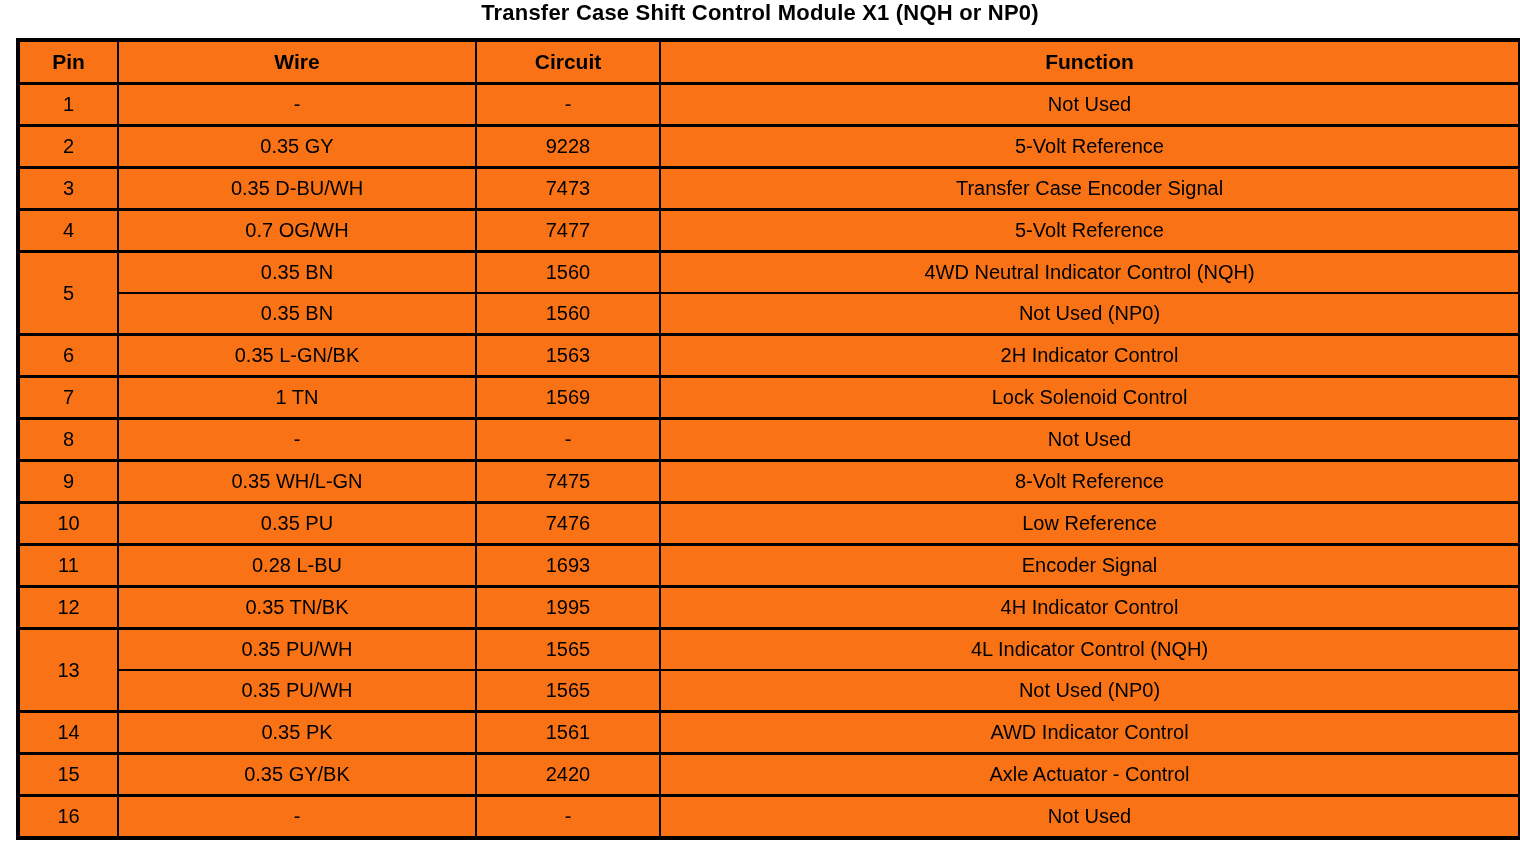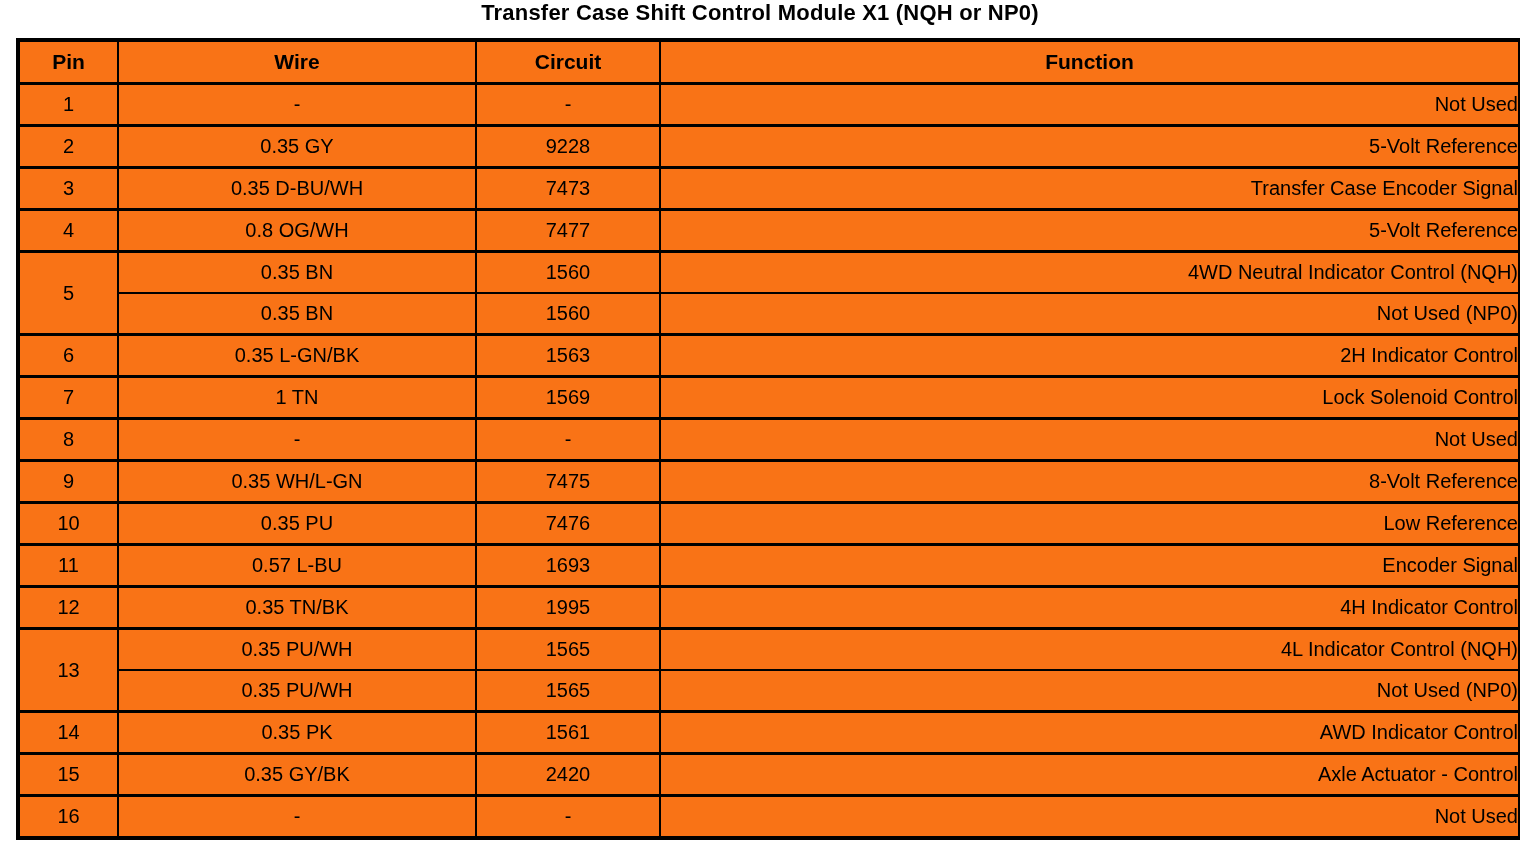--- a/index.html
+++ b/index.html
@@ -63,21 +63,21 @@
   
   table.pinout tr.sub-row td {
     border-top-width: 2px;
   }
   td.pin-cell,
   td.wire-cell,
   td.circuit-cell {
     text-align: center;
   }
   td.function-cell {
-    text-align: right;
+    text-align: center;
     padding-left: 7px;
   }
 </style>
 </head>
 <body>
 
 <div class="page-title">Transfer Case Shift Control Module X1 (NQH or NP0)</div>
 
 <table class="pinout">
   <colgroup>
@@ -108,21 +108,21 @@
         <td class="function-cell">5-Volt Reference</td>
       </tr>
       <tr>
         <td class="pin-cell" rowspan="1">3</td>
         <td class="wire-cell">0.35 D-BU/WH</td>
         <td class="circuit-cell">7473</td>
         <td class="function-cell">Transfer Case Encoder Signal</td>
       </tr>
       <tr>
         <td class="pin-cell" rowspan="1">4</td>
-        <td class="wire-cell">0.8 OG/WH</td>
+        <td class="wire-cell">0.7 OG/WH</td>
         <td class="circuit-cell">7477</td>
         <td class="function-cell">5-Volt Reference</td>
       </tr>
       <tr>
         <td class="pin-cell" rowspan="2">5</td>
         <td class="wire-cell">0.35 BN</td>
         <td class="circuit-cell">1560</td>
         <td class="function-cell">4WD Neutral Indicator Control (NQH)</td>
       </tr>
       <tr class="sub-row">
@@ -155,21 +155,21 @@
         <td class="function-cell">8-Volt Reference</td>
       </tr>
       <tr>
         <td class="pin-cell" rowspan="1">10</td>
         <td class="wire-cell">0.35 PU</td>
         <td class="circuit-cell">7476</td>
         <td class="function-cell">Low Reference</td>
       </tr>
       <tr>
         <td class="pin-cell" rowspan="1">11</td>
-        <td class="wire-cell">0.57 L-BU</td>
+        <td class="wire-cell">0.28 L-BU</td>
         <td class="circuit-cell">1693</td>
         <td class="function-cell">Encoder Signal</td>
       </tr>
       <tr>
         <td class="pin-cell" rowspan="1">12</td>
         <td class="wire-cell">0.35 TN/BK</td>
         <td class="circuit-cell">1995</td>
         <td class="function-cell">4H Indicator Control</td>
       </tr>
       <tr>

